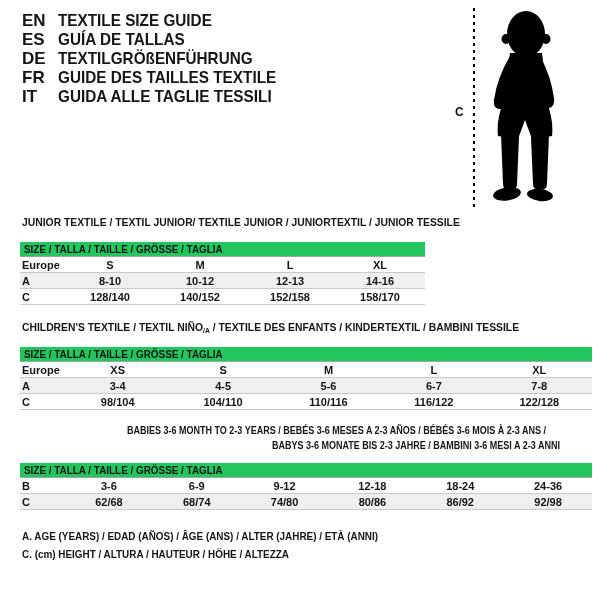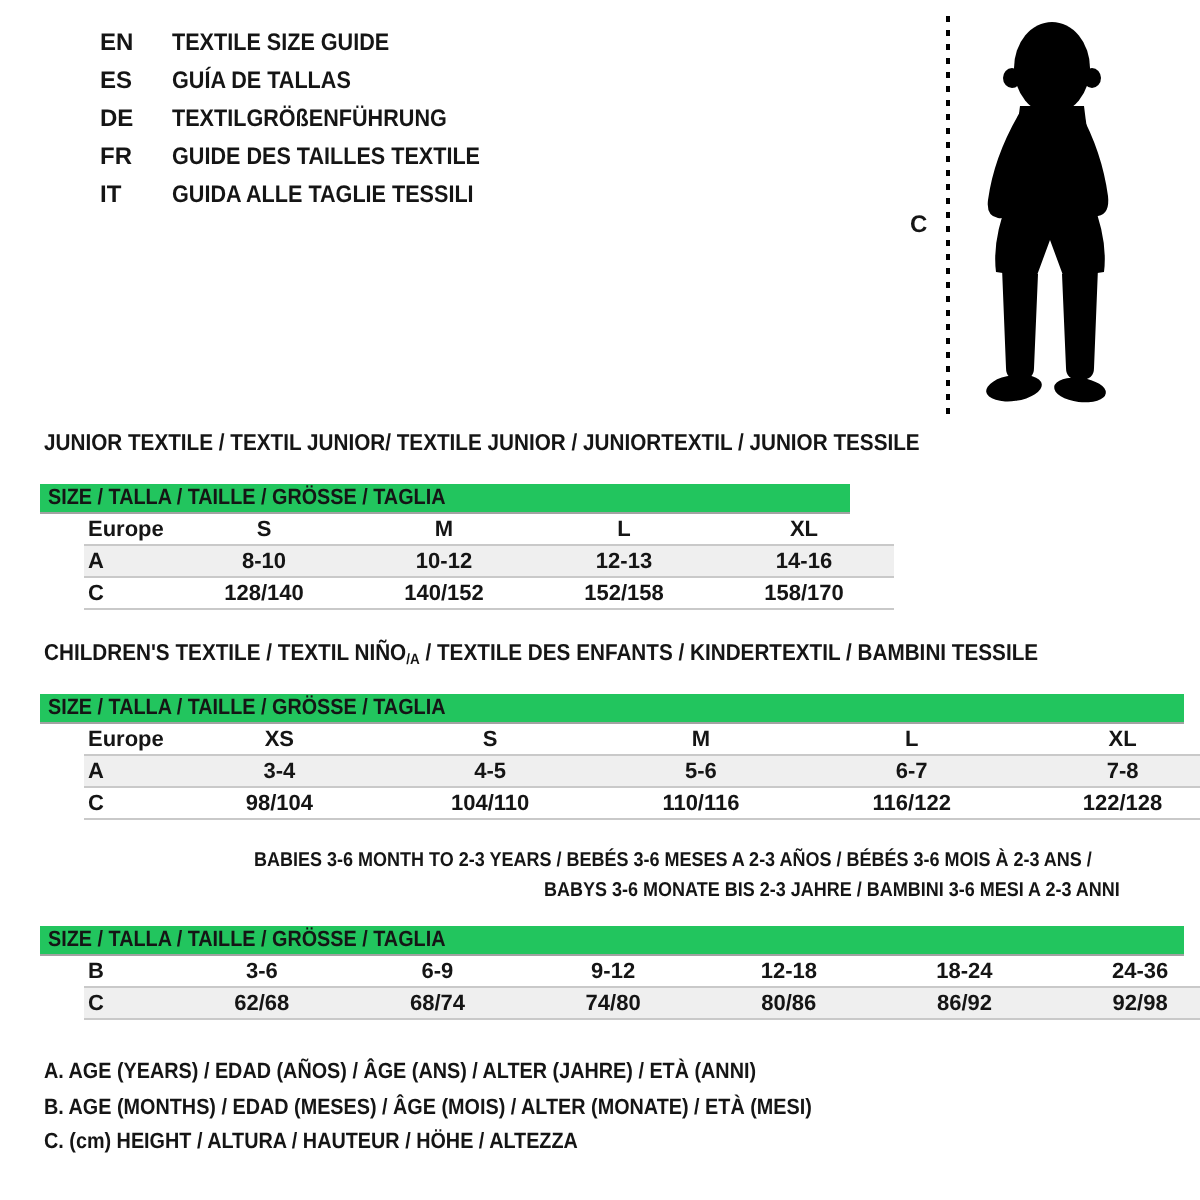--- a/index.html
+++ b/index.html
@@ -5,21 +5,21 @@
   html,body{margin:0;padding:0;background:#fff;}
   .canvas{
     position:relative;width:600px;height:600px;background:#ffffff;
     color:#151515;font-family:"Liberation Sans",sans-serif;overflow:hidden;
   }
   
   .cond{display:inline-block;transform:scaleX(.9);transform-origin:0 50%;white-space:nowrap;}
 
   
   .lang-block{position:absolute;left:22px;top:11px;}
-  .lang-row{display:flex;height:19px;align-items:center;font-size:12px;font-weight:bold;margin-left:28px;}
+  .lang-row{display:flex;height:19px;align-items:center;font-size:17px;font-weight:bold;}
   .lang-code{width:36px;flex:0 0 36px;}
 
   
   .dim-line{position:absolute;left:473px;top:8px;width:2px;height:202px;
     background:repeating-linear-gradient(to bottom,#000 0 3px,transparent 3px 7px);}
   .dim-label{position:absolute;left:455px;top:105px;font-size:12px;font-weight:bold;}
   svg.baby{position:absolute;left:481px;top:8px;}
 
   
   .section{position:absolute;left:20px;}
@@ -27,21 +27,21 @@
   .sec-children{top:321px;width:572px;}
   .sec-babies{top:423px;width:572px;}
   .sec-title{font-size:11.5px;font-weight:bold;line-height:12px;height:12px;
     margin:0 0 14px 2px;white-space:nowrap;}
   .sec-title2{margin:0 0 10px 2px;}
   .sec-title2 .tline{font-size:10px;font-weight:bold;line-height:15px;white-space:nowrap;text-align:right;}
 
   .size-bar{height:14px;background:#22c55e;border-bottom:1px solid #a2a2a2;
     display:flex;align-items:center;padding-left:4px;font-size:11px;font-weight:bold;}
 
-  table.sizes{width:100%;border-collapse:collapse;table-layout:fixed;margin-left:22px;}
+  table.sizes{width:100%;border-collapse:collapse;table-layout:fixed;}
   table.sizes td{height:15px;padding:0;border-bottom:1px solid #c9c9c9;
     font-size:11px;font-weight:bold;text-align:center;overflow:hidden;}
   table.sizes td.lbl{text-align:left;padding-left:2px;}
   table.sizes tr.alt td{background:#efefef;}
   col.lblcol{width:45px;}
 
   sub.small{font-size:7.5px;vertical-align:-2px;}
 
   
   .notes{position:absolute;left:22px;top:528px;}
@@ -211,17 +211,16 @@
         <td>80/86</td>
         <td>86/92</td>
         <td>92/98</td>
       </tr>
     </tbody>
       </table>
   </div>
 
   <div class="notes">
     <div class="note"><span class="cond">A. AGE (YEARS) / EDAD (AÑOS) / ÂGE (ANS) / ALTER (JAHRE) / ETÀ (ANNI)</span></div>
-    <div class="note"><span class="cond">B. AGE (MONTHS) / EDAD (MESES) / ÂGE (MOIS) / ALTER (MONATE) / ETÀ (MESI)</span></div>
     <div class="note"><span class="cond">C. (cm) HEIGHT / ALTURA / HAUTEUR / HÖHE / ALTEZZA</span></div>
   </div>
 
 </div>
 
 </body></html>

